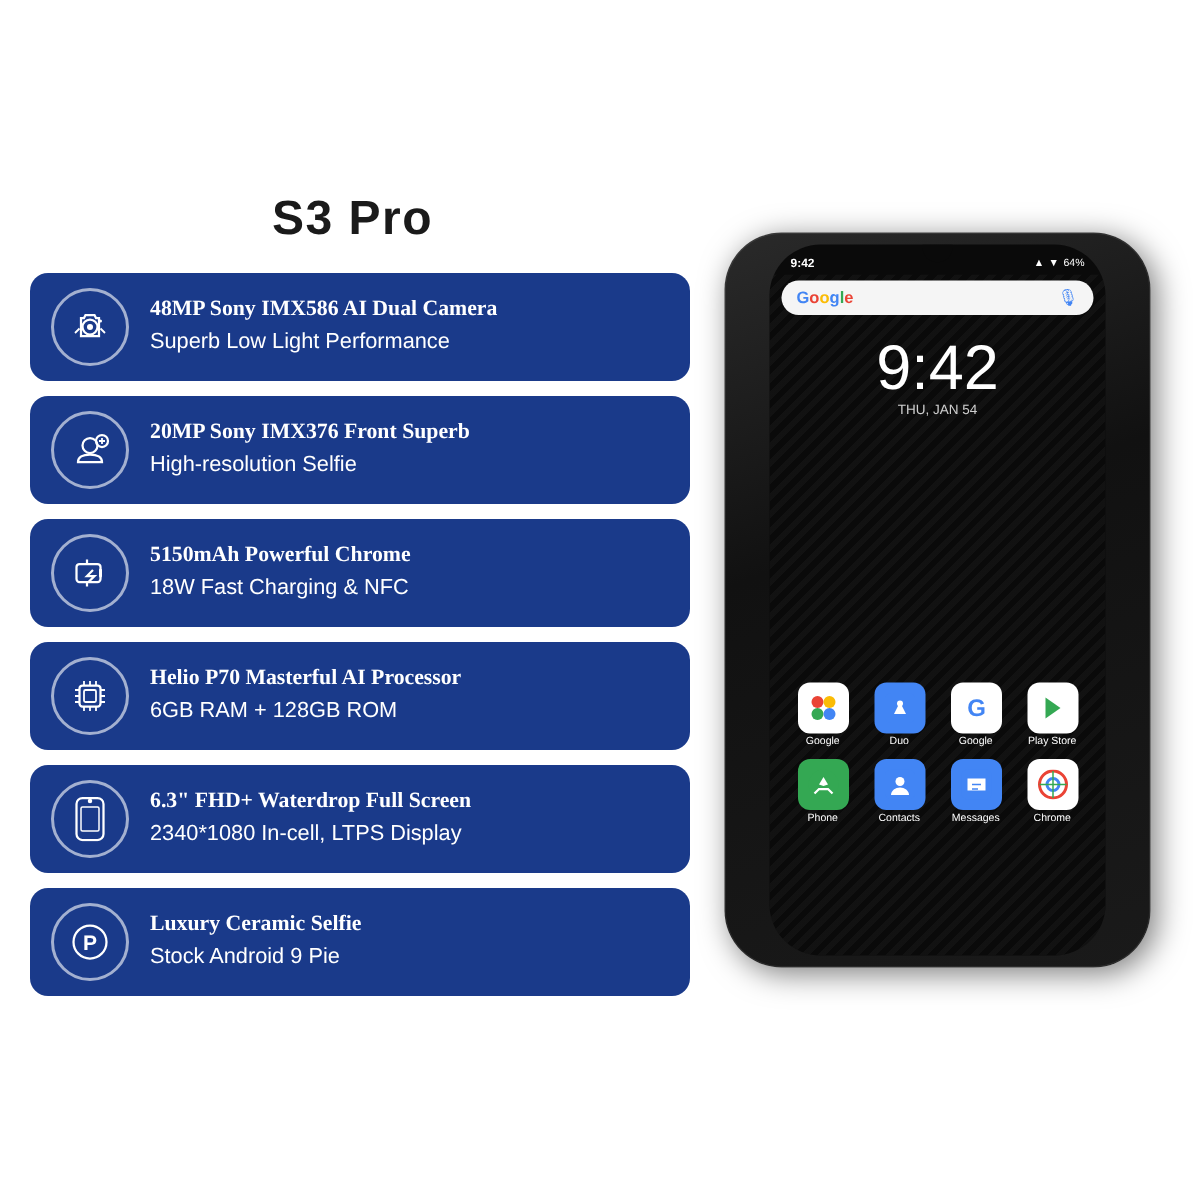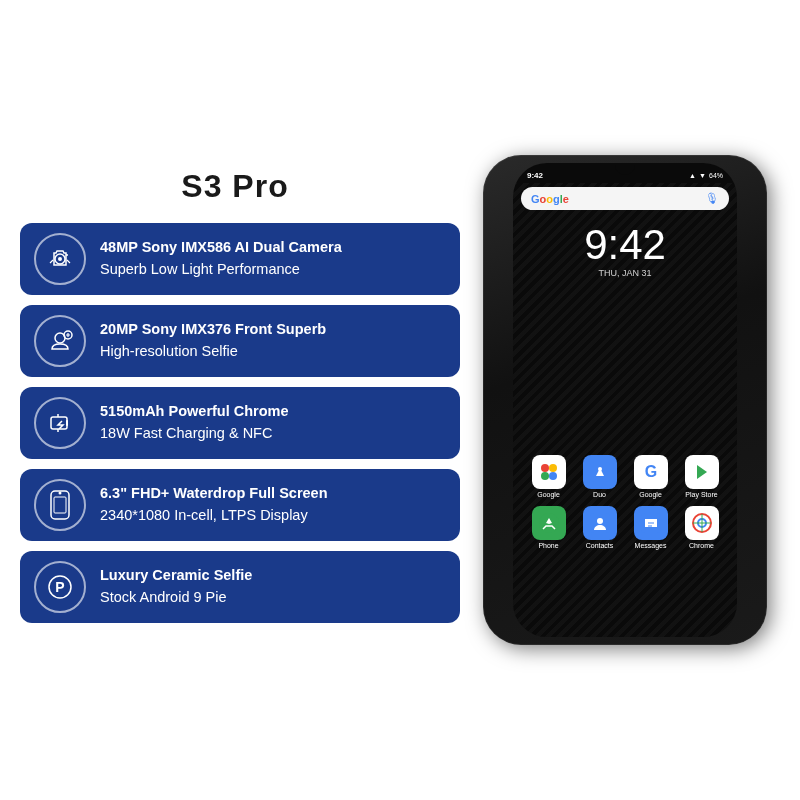--- a/index.html
+++ b/index.html
@@ -71,20 +71,21 @@
 
     .feature-text {
       color: #ffffff;
       font-size: 14.5px;
       line-height: 1.45;
       font-weight: 400;
     }
 
     .feature-text strong {
       font-weight: 700;
+      font-family: Liberation Serif, serif;
     }
 
     
     .right-panel {
       width: 350px;
       display: flex;
       align-items: center;
       justify-content: center;
       position: relative;
     }
@@ -326,20 +327,30 @@
     <rect x="5" y="8" width="16" height="12" rx="2" stroke="white" stroke-width="1.5"></rect>
     <path d="M21 12v4" stroke="white" stroke-width="2" stroke-linecap="round"></path>
     <path d="M12 20v3M12 5v3" stroke="white" stroke-width="1.5"></path>
     <path d="M16 12l-4 4h5l-4 4" stroke="white" stroke-width="1.5" fill="none"></path>
   </svg>
           </div>
           <div class="feature-text"><strong>5150mAh Powerful Chrome</strong><br>18W Fast Charging &amp; NFC</div>
         </div>
         <div class="feature-item">
           <div class="feature-icon">
+            <svg width="28" height="28" viewBox="0 0 28 28" fill="none">
+    <rect x="7" y="7" width="14" height="14" rx="2" stroke="white" stroke-width="1.5"></rect>
+    <rect x="10" y="10" width="8" height="8" rx="1" stroke="white" stroke-width="1.2"></rect>
+    <path d="M10 4v3M14 4v3M18 4v3M10 21v3M14 21v3M18 21v3M4 10h3M4 14h3M4 18h3M21 10h3M21 14h3M21 18h3" stroke="white" stroke-width="1.2"></path>
+  </svg>
+          </div>
+          <div class="feature-text"><strong>Helio P70 Masterful AI Processor</strong><br>6GB RAM + 128GB ROM</div>
+        </div>
+        <div class="feature-item">
+          <div class="feature-icon">
             <svg width="22" height="30" viewBox="0 0 22 30" fill="none">
     <rect x="2" y="1" width="18" height="28" rx="4" stroke="white" stroke-width="1.5"></rect>
     <circle cx="11" cy="3" r="1.5" fill="white"></circle>
     <rect x="5" y="7" width="12" height="16" rx="1" stroke="white" stroke-width="1"></rect>
   </svg>
           </div>
           <div class="feature-text"><strong>6.3" FHD+ Waterdrop Full Screen</strong><br>2340*1080 In-cell, LTPS Display</div>
         </div>
         <div class="feature-item">
           <div class="feature-icon">
@@ -374,21 +385,21 @@
 
           <div class="phone-search">
             <div class="search-g">
               <span>G</span><span>o</span><span>o</span><span>g</span><span>l</span><span>e</span>
             </div>
             <span class="mic-icon">🎙</span>
           </div>
 
           <div class="phone-time-display">
             <div class="big-time">9:42</div>
-            <div class="date-display">THU, JAN 31</div>
+            <div class="date-display">THU, JAN 54</div>
           </div>
 
           <div class="phone-apps-area">
             <div class="apps-row" id="apps-row-1">
                 <div class="app-icon">
                   <div class="app-icon-img" style="background: rgb(255, 255, 255); color: rgb(0, 0, 0);">
                     <svg width="20" height="20" viewBox="0 0 20 20">
                       <circle cx="6" cy="6" r="4" fill="#EA4335"></circle>
                       <circle cx="14" cy="6" r="4" fill="#FBBC05"></circle>
                       <circle cx="6" cy="14" r="4" fill="#34A853"></circle>

